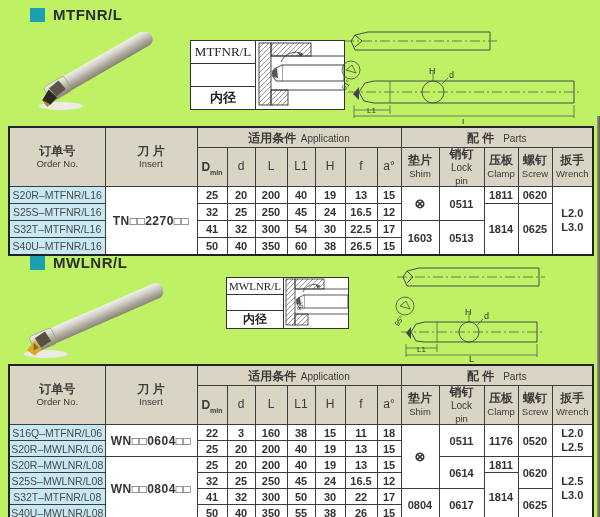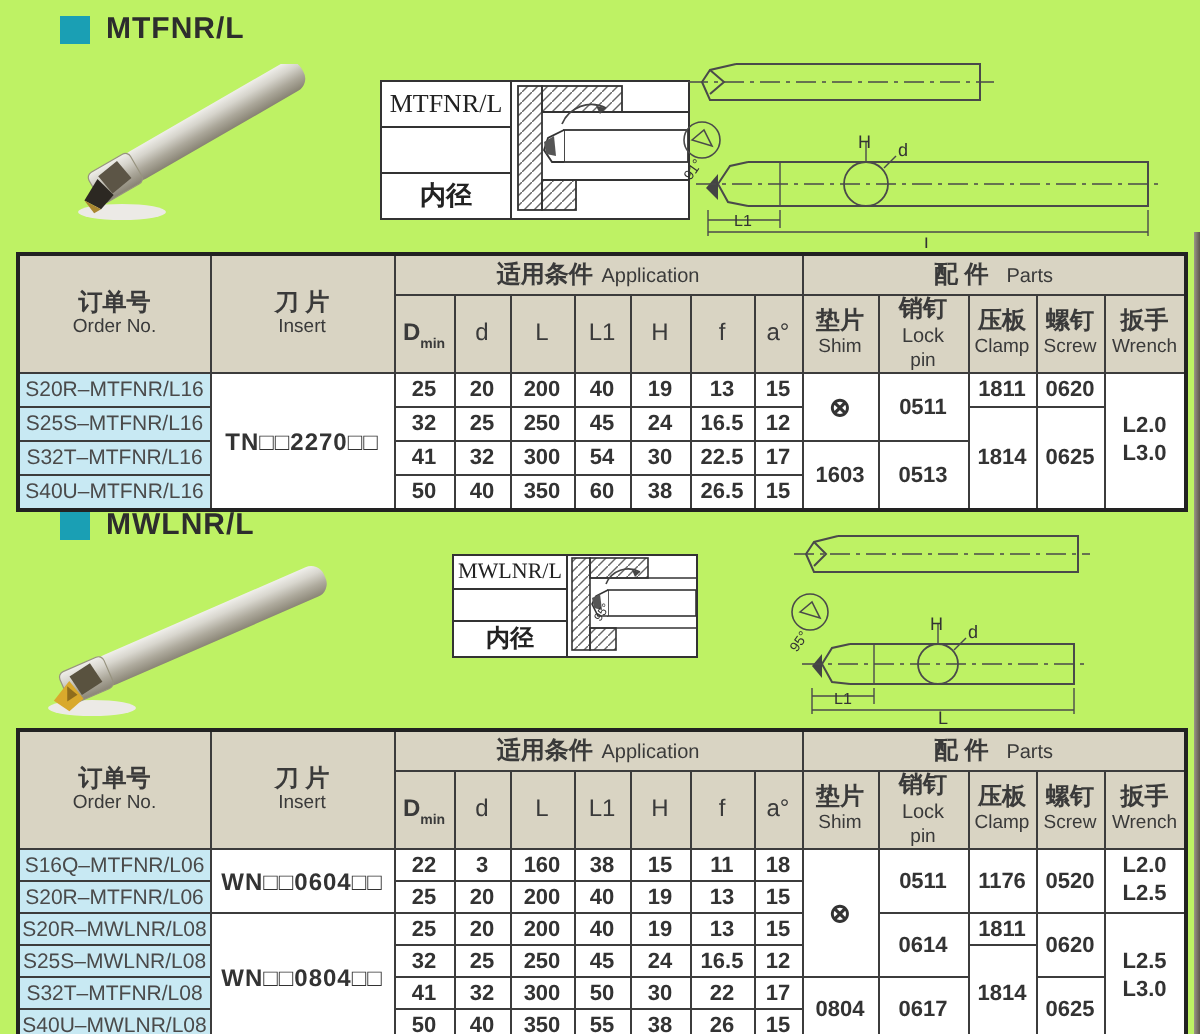--- a/index.html
+++ b/index.html
@@ -421,21 +421,21 @@
         <td class="num">11</td>
         <td class="num">18</td>
         <td class="num shimsym" rowspan="4">⊗</td>
         <td class="num" rowspan="2">0511</td>
         <td class="num" rowspan="2">1176</td>
         <td class="num" rowspan="2">0520</td>
         <td class="num wrench" rowspan="2">L2.0
 L2.5</td>
       </tr>
       <tr>
-        <td class="order">S20R–MTFNR/L06</td>
+        <td class="order">S20R–MWLNR/L06</td>
         <td class="num">25</td>
         <td class="num">20</td>
         <td class="num">200</td>
         <td class="num">40</td>
         <td class="num">19</td>
         <td class="num">13</td>
         <td class="num">15</td>
       </tr>
       <tr>
         <td class="order">S20R–MWLNR/L08</td>

